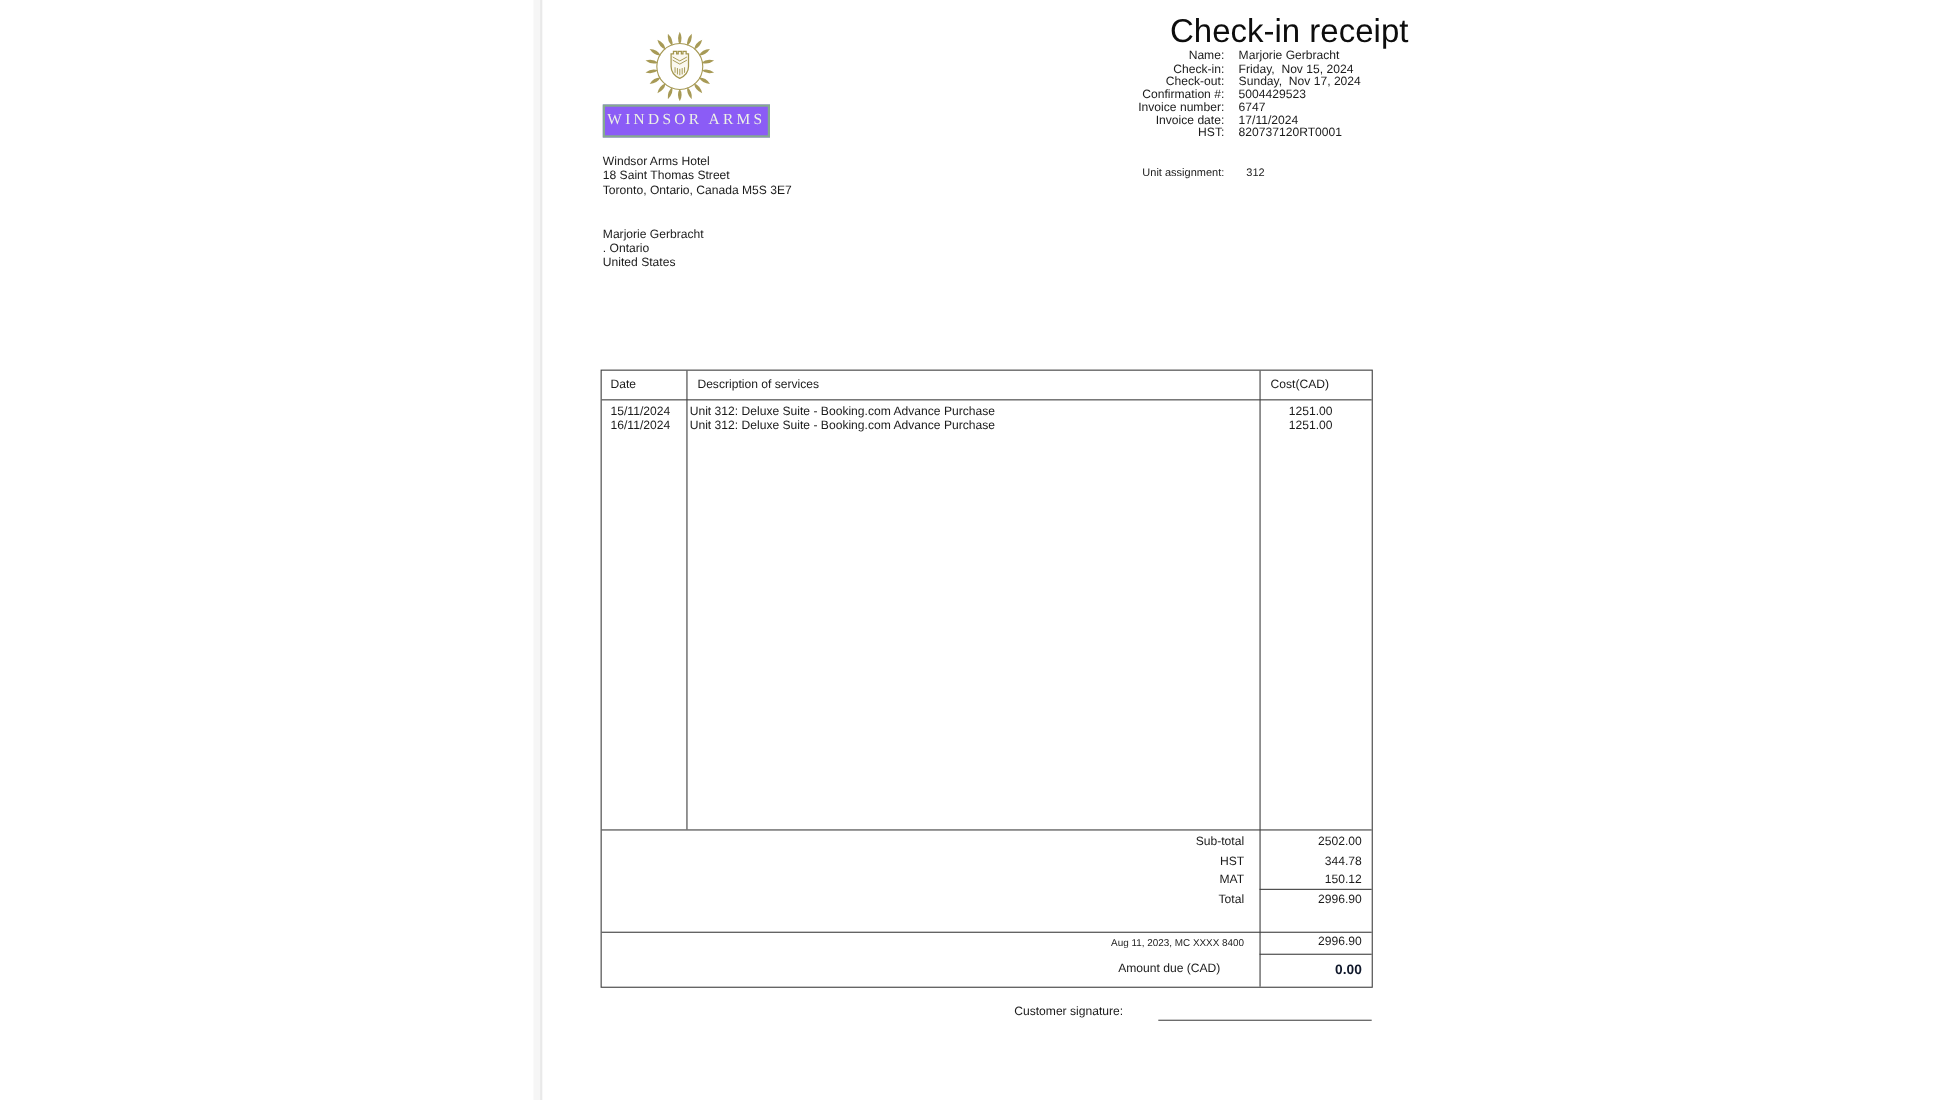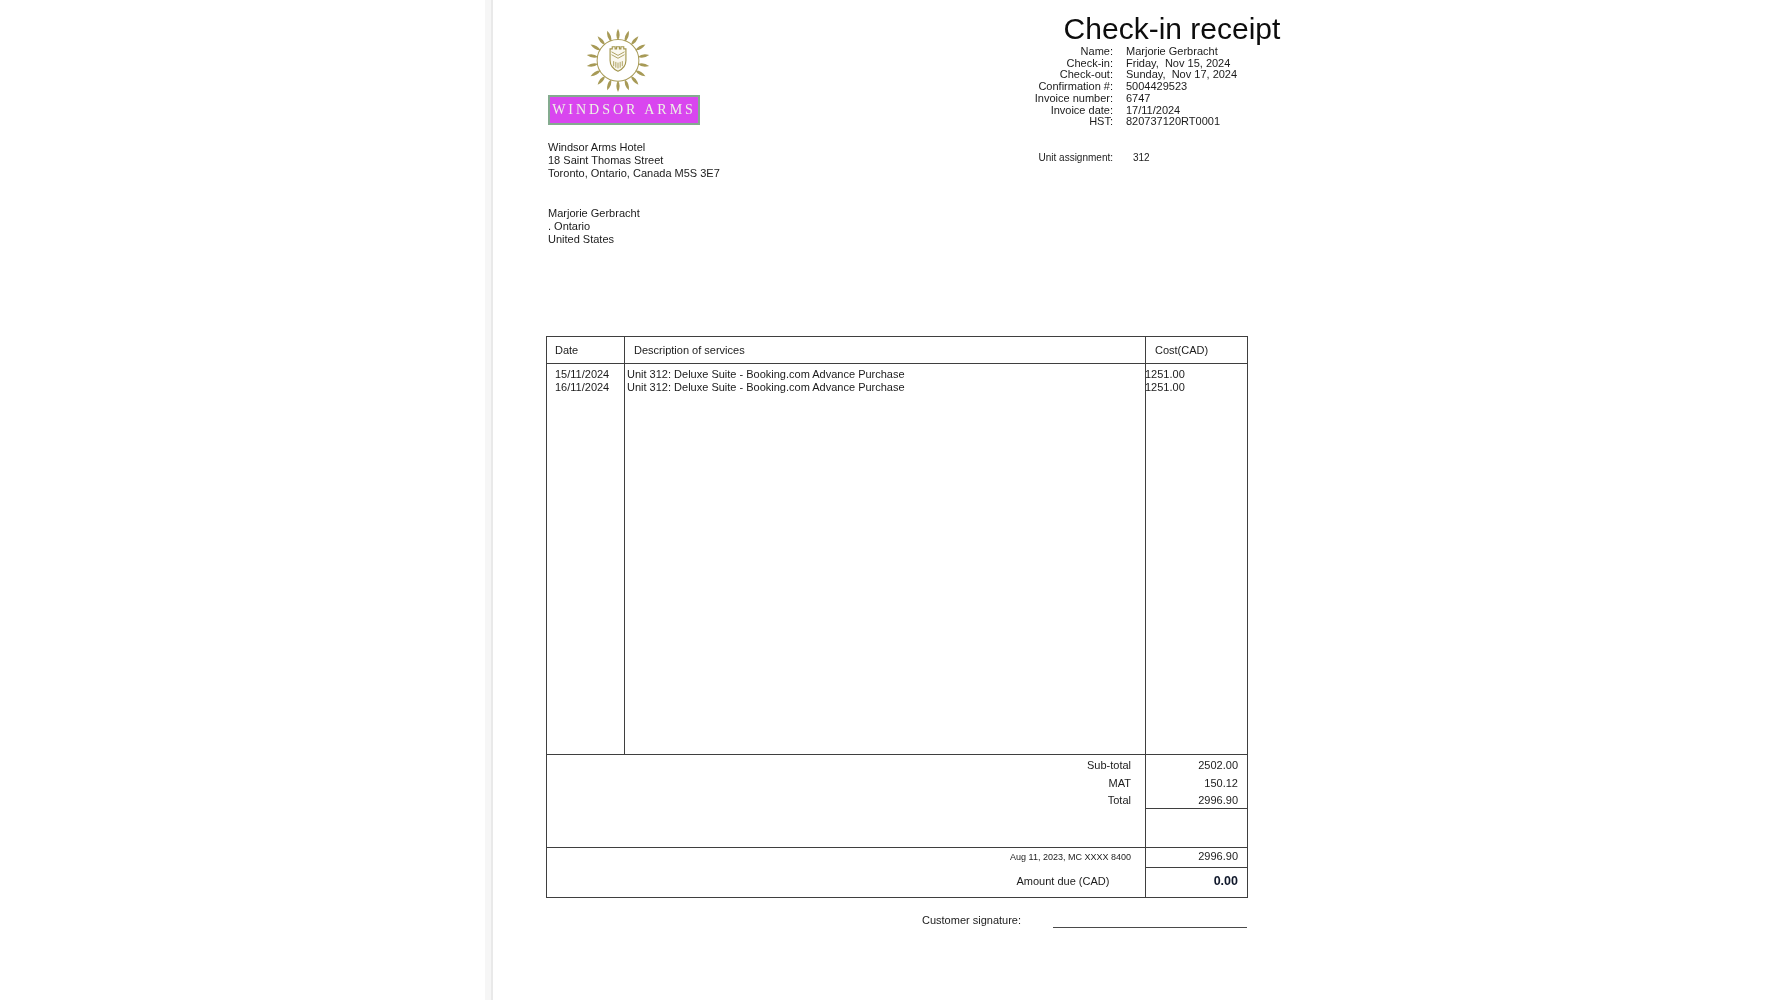--- a/index.html
+++ b/index.html
@@ -10,21 +10,21 @@
     -webkit-font-smoothing:antialiased;
   }
   
   .scan-edge-soft{position:absolute;left:485px;top:0;width:6px;height:1000px;background:#f6f6f6;}
   .scan-edge{position:absolute;left:491px;top:0;width:2px;height:1000px;background:#e9e9e9;}
 
   
   .wreath{position:absolute;left:582px;top:22px;width:72px;height:74px;}
   .banner{
     position:absolute;left:548px;top:95px;width:152px;height:30px;box-sizing:border-box;
-    background:#d946ef;border:2px solid #84ab8f;
+    background:#8b5cf6;border:2px solid #84ab8f;
     font-family:"Liberation Serif",serif;font-size:14px;letter-spacing:3px;
     color:#edf3e5;text-align:center;line-height:25px;white-space:nowrap;overflow:hidden;
   }
 
   
   .hotel-address{position:absolute;left:548px;top:141px;font-size:11px;line-height:13px;}
   .guest-block{position:absolute;left:548px;top:207px;font-size:11px;line-height:13px;}
 
   
   .page-title{position:absolute;left:990px;top:12px;width:364px;text-align:center;
@@ -45,21 +45,21 @@
     display:flex;align-items:center;}
   .th-date{width:77px;padding-left:8px;box-sizing:border-box;}
   .th-desc{width:521px;padding-left:10px;box-sizing:border-box;}
   .th-cost{padding-left:10px;}
   .vline-date{position:absolute;left:77px;top:0;width:1px;height:417px;background:#3f3f3f;}
   .vline-cost{position:absolute;left:598px;top:0;width:1px;height:560px;background:#3f3f3f;}
   .sbody{position:absolute;top:31px;left:0;right:0;}
   .srow{display:flex;line-height:12.5px;}
   .s-date{width:77px;padding-left:8px;box-sizing:border-box;}
   .s-desc{width:521px;padding-left:3px;box-sizing:border-box;}
-  .s-cost{width:102px;text-align:left;padding-right:9px;box-sizing:border-box;}
+  .s-cost{width:102px;text-align:center;padding-right:9px;box-sizing:border-box;}
   .totals-rule{position:absolute;left:0;right:0;top:417px;height:1px;background:#3f3f3f;}
   .totals{position:absolute;top:420px;left:0;right:0;}
   .trow{display:flex;line-height:17.5px;}
   .t-label{width:598px;text-align:right;padding-right:14px;box-sizing:border-box;}
   .t-value{width:102px;text-align:right;padding-right:9px;box-sizing:border-box;}
   .total-rule{position:absolute;left:598px;top:471px;width:102px;height:1px;background:#3f3f3f;}
   .payment-rule{position:absolute;left:0;right:0;top:510px;height:1px;background:#3f3f3f;}
   .prow-method{position:absolute;top:512px;left:0;right:0;display:flex;}
   .p-method{width:598px;text-align:right;padding-right:14px;box-sizing:border-box;
     font-size:9px;line-height:16px;color:#222;}
@@ -188,20 +188,24 @@
       </div>
     </div>
 
     <div class="totals-rule"></div>
     <div class="totals">
       <div class="trow">
         <span class="t-label">Sub-total</span>
         <span class="t-value">2502.00</span>
       </div>
       <div class="trow">
+        <span class="t-label">HST</span>
+        <span class="t-value">344.78</span>
+      </div>
+      <div class="trow">
         <span class="t-label">MAT</span>
         <span class="t-value">150.12</span>
       </div>
       <div class="trow">
         <span class="t-label">Total</span>
         <span class="t-value">2996.90</span>
       </div>
     </div>
     <div class="total-rule"></div>
 

